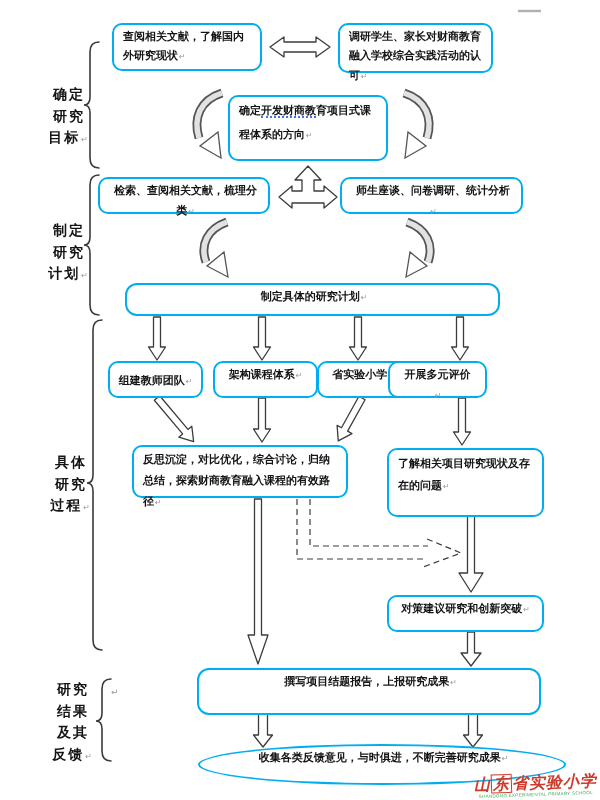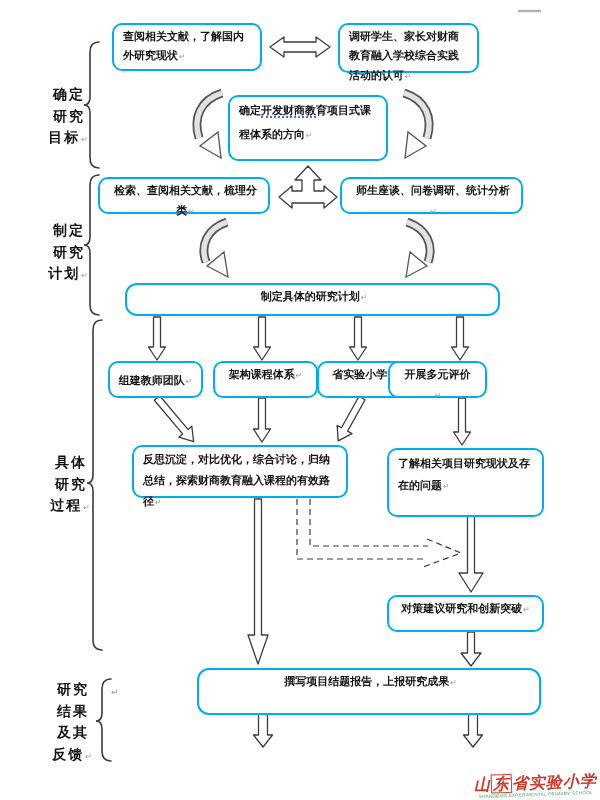--- a/index.html
+++ b/index.html
@@ -95,21 +95,21 @@
   <div class="side-label" style="left:52px;top:679px;width:42px;"><span class="txt">研究
 结果
 及其
 反馈</span><span class="rm">↵</span></div>
   <span class="rm floating" style="left:110px;top:687px;">↵</span>
 
   <div class="node" style="left:112px;top:23px;width:150px;height:48px;line-height:1.75;">
       <span><span>查阅相关文献，了解国内外研究现状</span><span class="rm">↵</span></span>
     </div>
 
-  <div class="node" style="left:338px;top:23px;width:141px;height:50px;line-height:1.75;">
+  <div class="node" style="left:338px;top:23px;width:155px;height:50px;line-height:1.75;">
       <span><span>调研学生、家长对财商教育融入学校综合实践活动的认可</span><span class="rm">↵</span></span>
     </div>
 
   <div class="node" style="left:228px;top:95px;width:160px;height:66px;line-height:2.15;">
       <span><span>确定</span><span class="squiggle">开发财商教</span><span>育项目式课程体系的方向</span><span class="rm">↵</span></span>
     </div>
 
   <div class="node center" style="left:98px;top:177px;width:172px;height:37px;">
       <span><span>检索、查阅相关文献，梳理分类</span><span class="rm">↵</span></span>
     </div>
@@ -147,19 +147,22 @@
     </div>
 
   <div class="node center" style="left:387px;top:595px;width:157px;height:37px;padding:2px 4px;">
       <span><span>对策建议研究和创新突破</span><span class="rm">↵</span></span>
     </div>
 
   <div class="node center" style="left:197px;top:668px;width:344px;height:47px;border-radius:12px;">
       <span><span>撰写项目结题报告，上报研究成果</span><span class="rm">↵</span></span>
     </div>
 
+  <div class="node center ellipse" style="left:198px;top:744px;width:368px;height:41px;">
+      <span><span>收集各类反馈意见，与时俱进，不断完善研究成果</span><span class="rm">↵</span></span>
+    </div>
 
   <div class="watermark">
     <div class="wm-cn"><span>山</span><span class="wm-box">东</span><span>省实验小学</span></div>
     <div class="wm-en">SHANDONG EXPERIMENTAL PRIMARY SCHOOL</div>
   </div>
 
 </div>
 
 </body></html>

